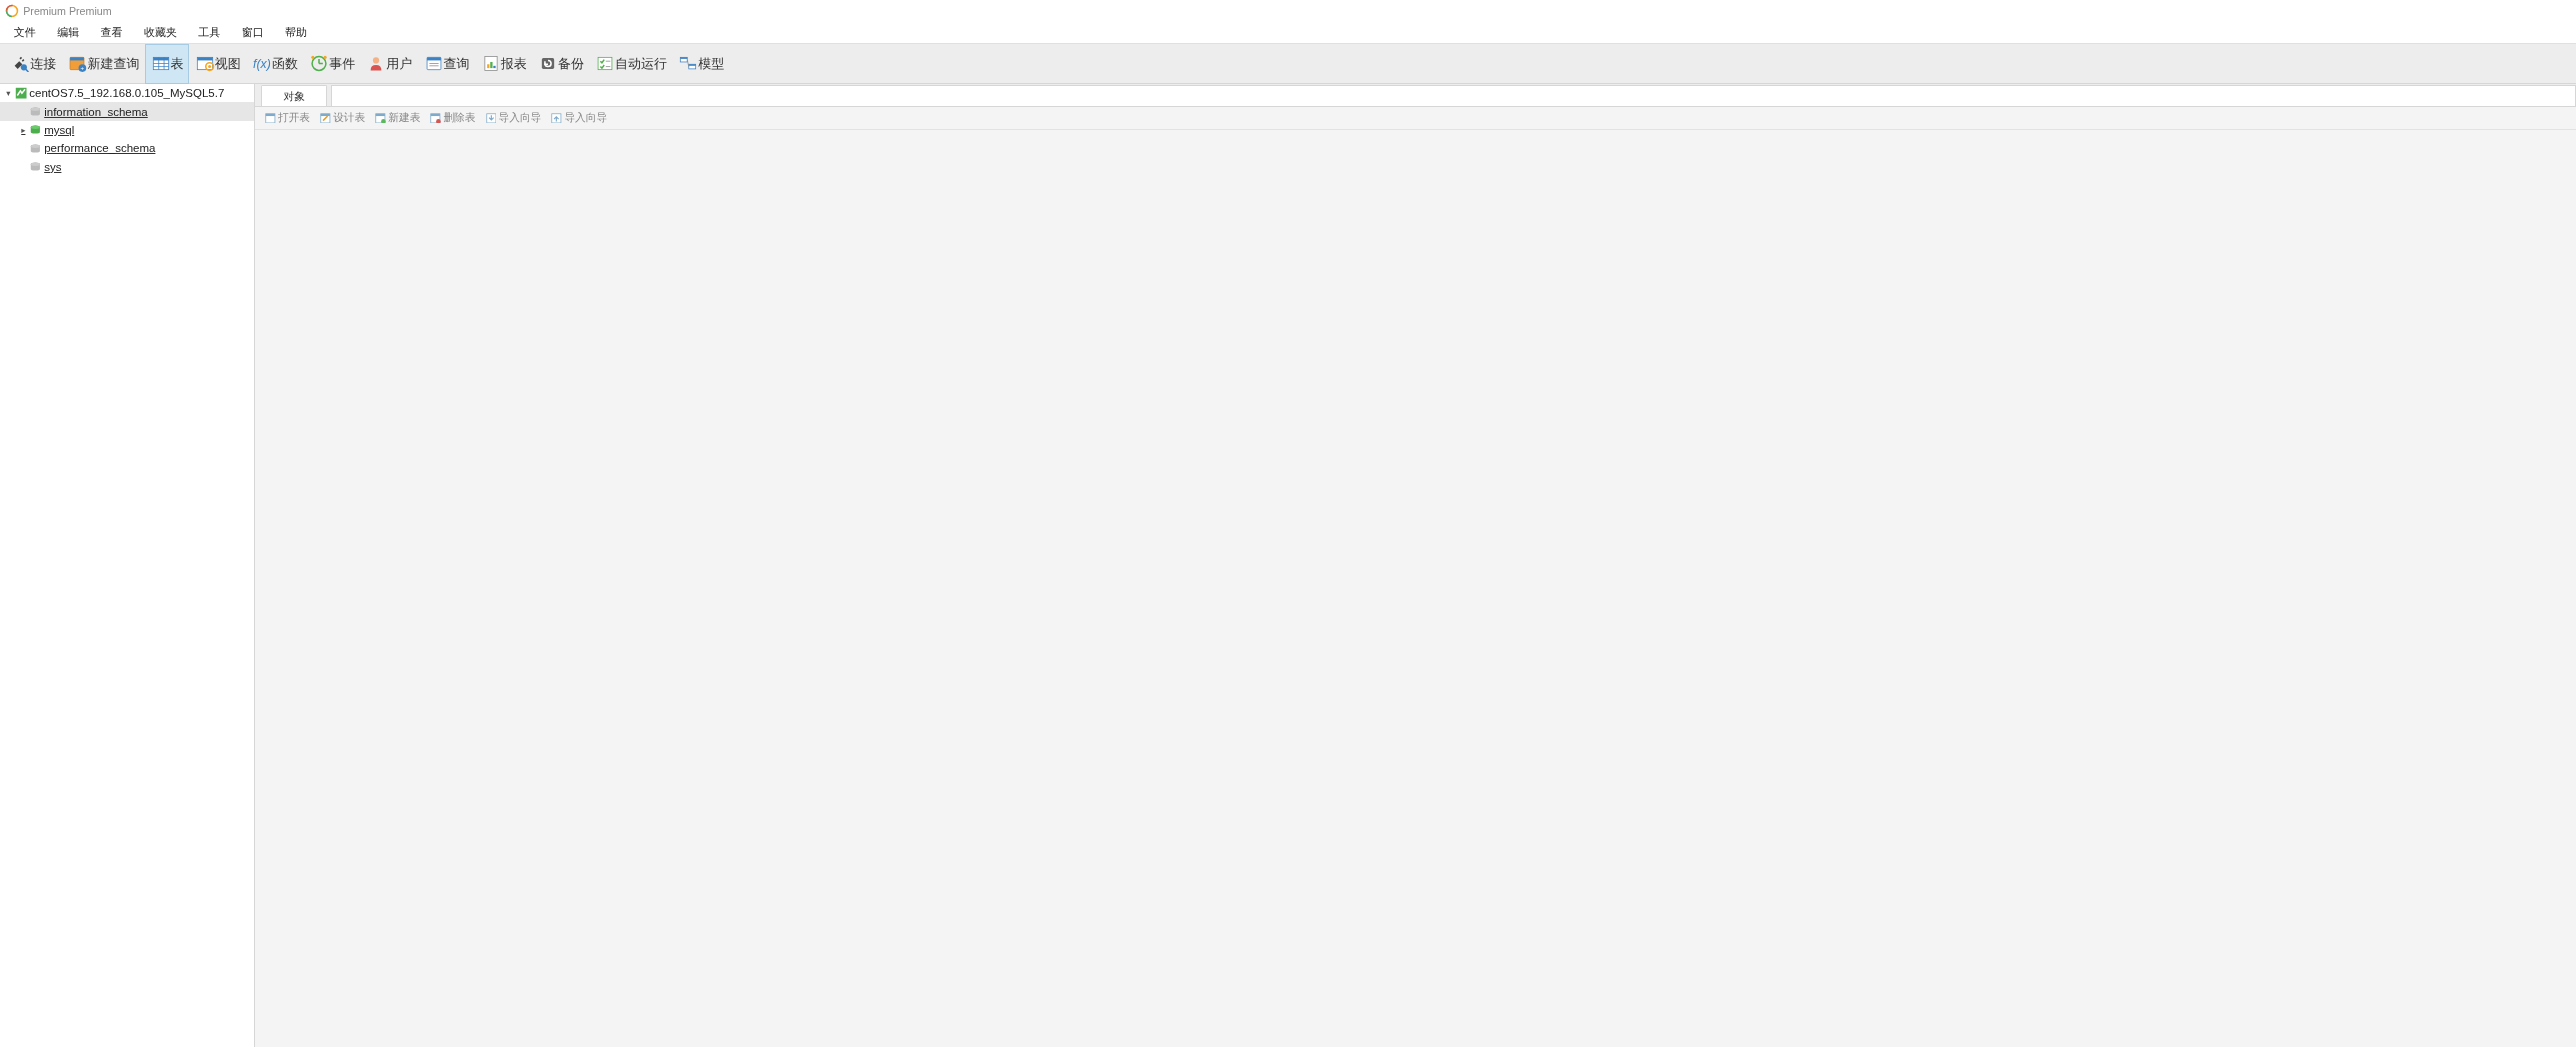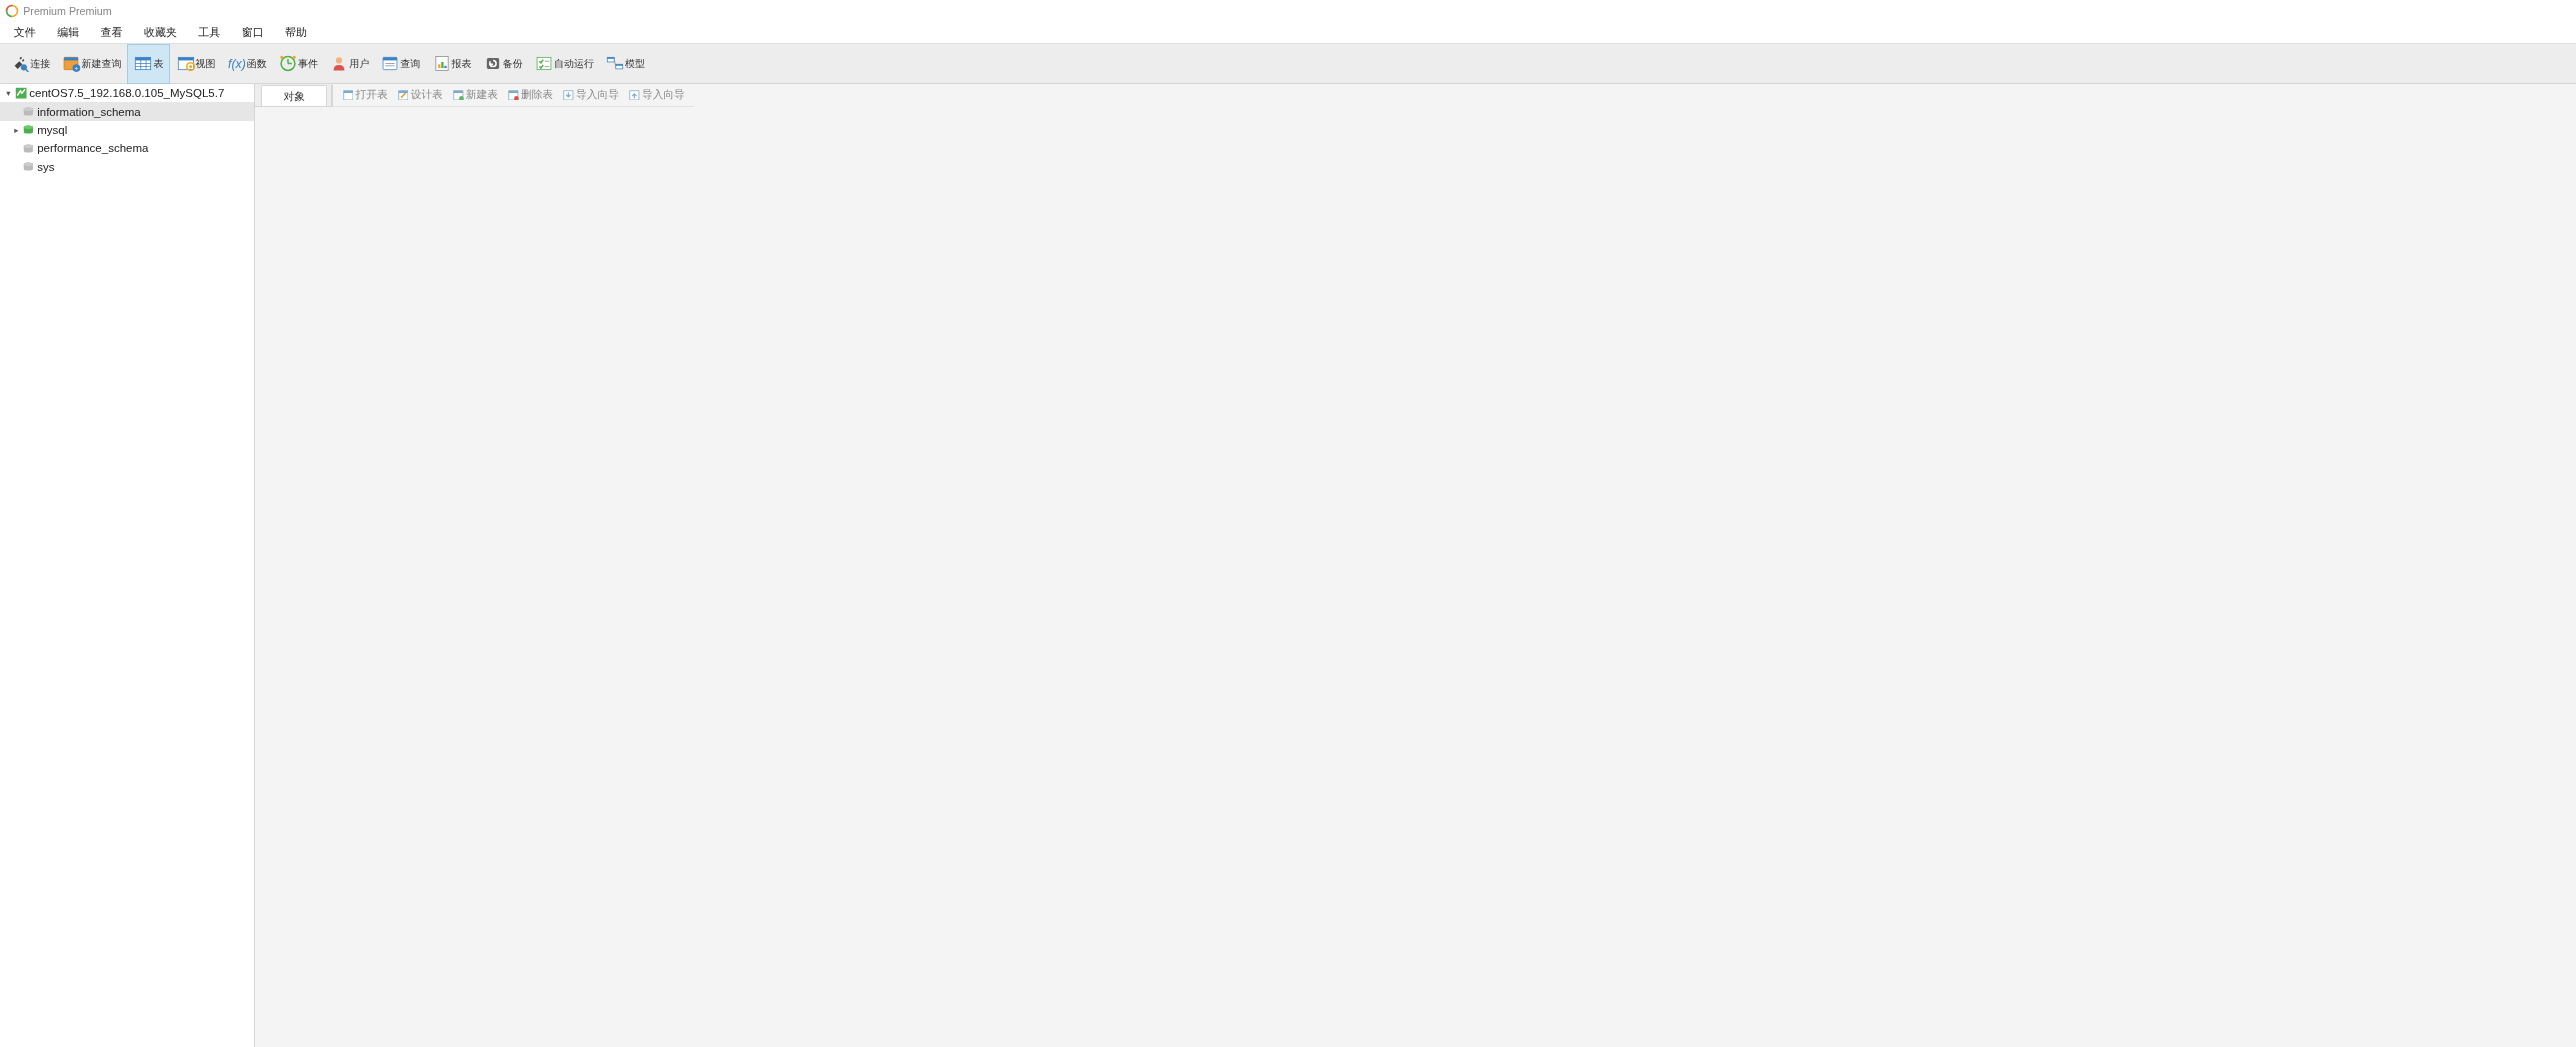--- a/index.html
+++ b/index.html
@@ -11,32 +11,32 @@
 .titlebar .app-title { color:#888; font-size:10.7px; }
 
 
 .menubar { height:21.5px; display:flex; align-items:center; padding:0 3.1px; background:#fff; }
 .menubar .menu-item { padding:2.3px 10.7px; cursor:default; font-size:11px; color:#222; }
 
 
 .toolbar { height:41px; background:#ededed; display:flex; align-items:center; padding:0 4.6px; border-top:0.8px solid #e0e0e0; border-bottom:0.8px solid #d6d6d6; }
 .tool-btn { display:flex; flex-direction:row; align-items:center; justify-content:center; min-width:43px; height:40px; padding:1.5px 4.6px; cursor:default; border:0.8px solid transparent; }
 .tool-btn.active { background:#cfe6f5; border:0.8px solid #a6cbe3; }
-.tool-btn .tool-label { font-size:10px; color:#333; margin-top:1.5px; white-space:nowrap; }
+.tool-btn .tool-label { font-size:13px; color:#333; margin-top:1.5px; white-space:nowrap; }
 .tool-icon { height:20px; display:flex; align-items:center; justify-content:center; }
 
 
 .main { display:flex; height:calc(100vh - 84px); }
 .sidebar { width:255px; background:#fff; border-right:0.8px solid #d6d6d6; overflow:auto; }
-.content { flex:1; background:#f4f4f4; display:flex; flex-direction:row; }
+.content { flex:1; background:#f4f4f4; display:flex; flex-direction:column; }
 
 
 .tree-node { display:flex; align-items:center; height:18.4px; padding-left:3.1px; cursor:default; font-size:11.5px; }
 .tree-node.selected { background:#e6e6e6; }
-.tree-node.level-1 { padding-left:11px; }
+.tree-node.level-1 { padding-left:18px;text-decoration:underline; }
 .tree-disclose { width:10.7px; text-align:center; color:#555; font-size:8.4px; }
 .tree-icon { width:14px; display:flex; align-items:center; justify-content:center; margin-right:1.5px; }
 .tree-label { color:#222; }
 
 
 .tab-strip { height:23px; display:flex; align-items:flex-end; background:#ededed; border-bottom:0.8px solid #d6d6d6; }
 .tab { height:21.5px; line-height:21.5px; padding:0 21.5px; background:#fff; border:0.8px solid #d6d6d6; border-bottom:none; margin-left:6.1px; font-size:10.7px; color:#333; border-radius:1.5px 1.5px 0 0; }
 .tab-filler { flex:1; height:21.5px; background:#fff; border:0.8px solid #d6d6d6; border-bottom:none; margin-left:3.1px; }
 
 

